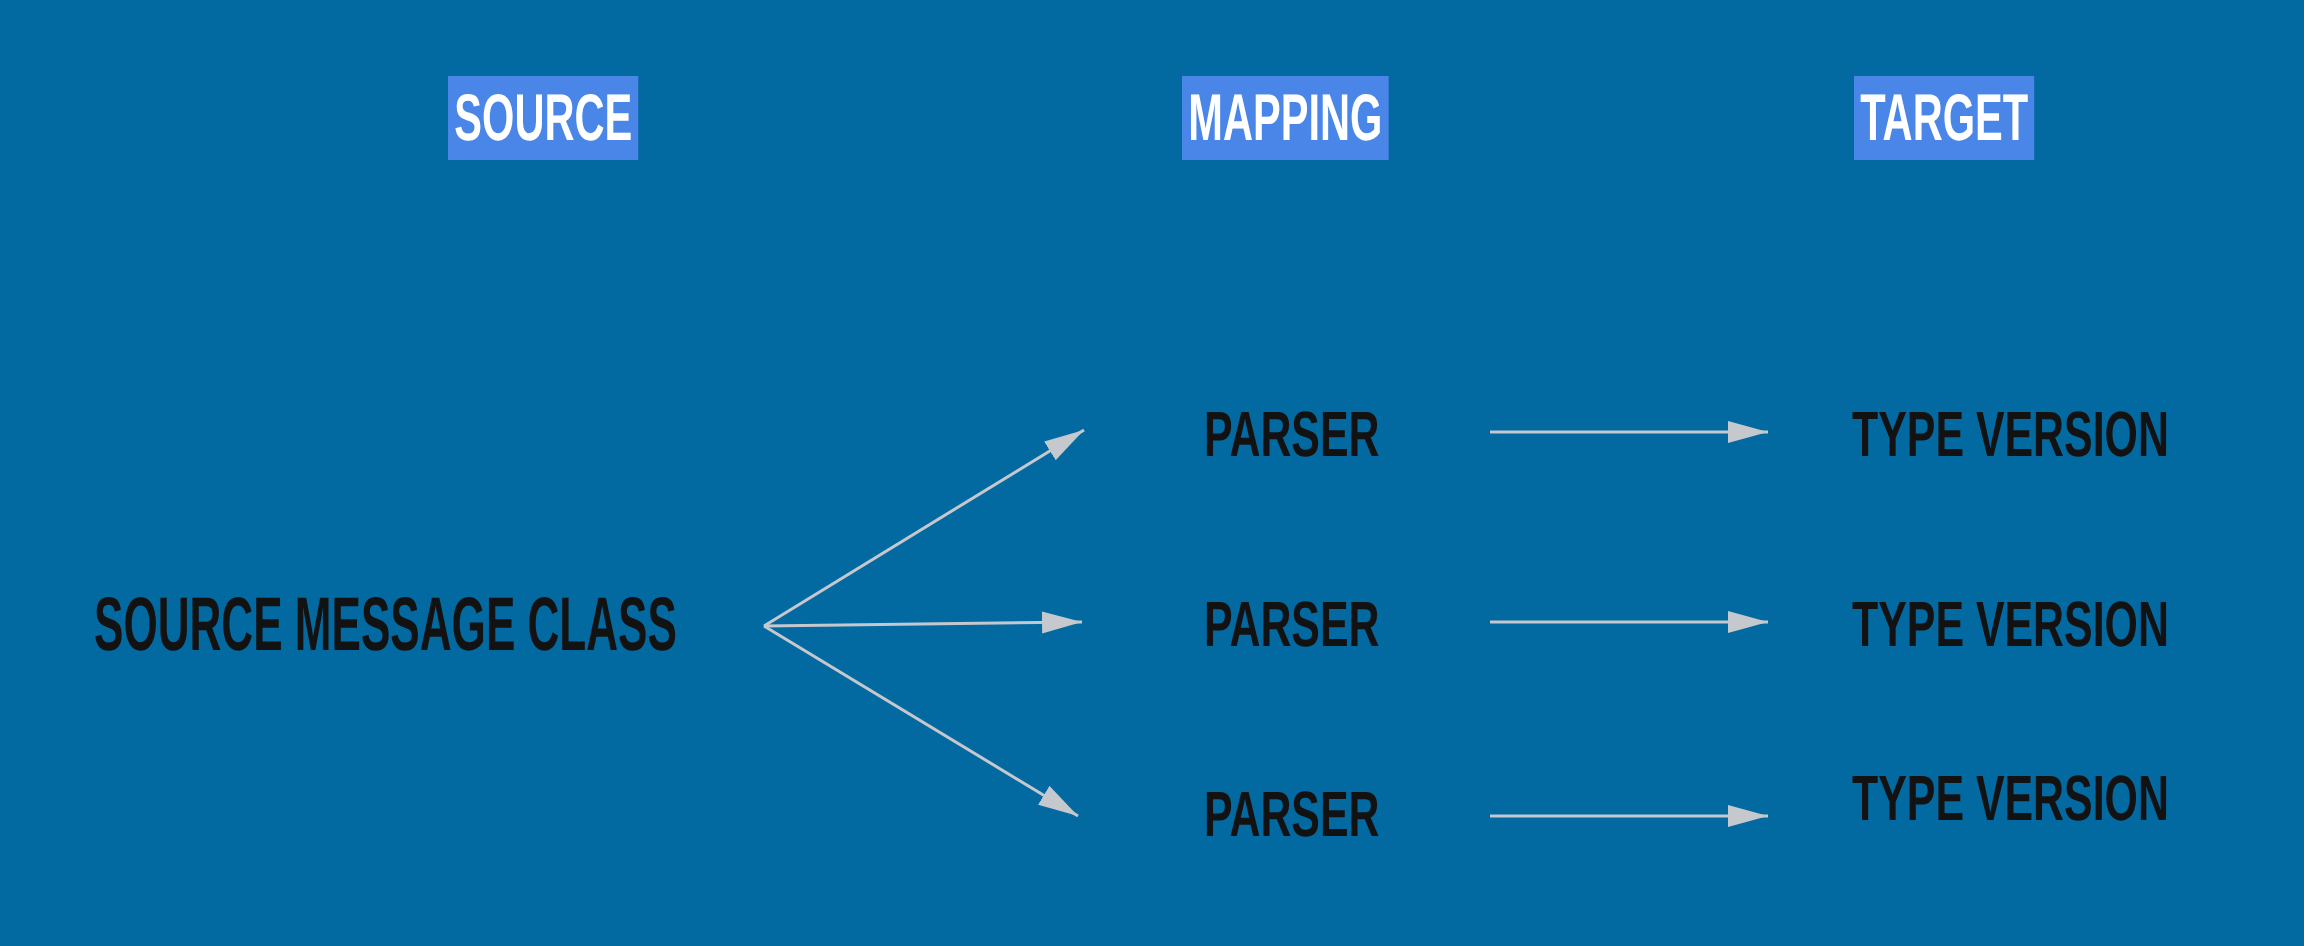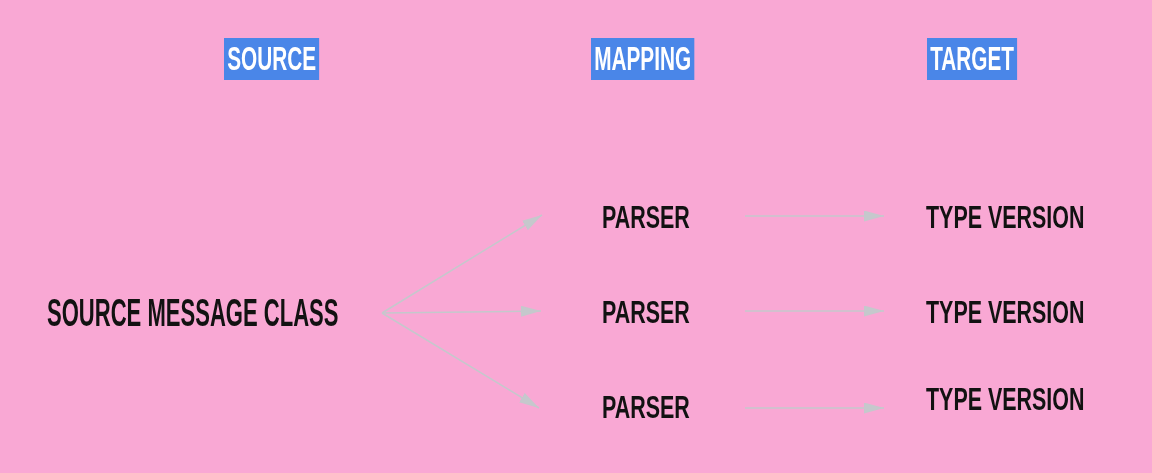--- a/index.html
+++ b/index.html
@@ -4,21 +4,21 @@
 <style>
   html, body {
     margin: 0;
     padding: 0;
     background: #ffffff;
   }
   .canvas {
     position: relative;
     width: 1152px;
     height: 473px;
-    background: #f9a8d4;
+    background: #0369a1;
     overflow: hidden;
     font-family: "Liberation Sans", "DejaVu Sans", sans-serif;
   }
   .arrows {
     position: absolute;
     left: 0;
     top: 0;
     width: 1152px;
     height: 473px;
     pointer-events: none;

